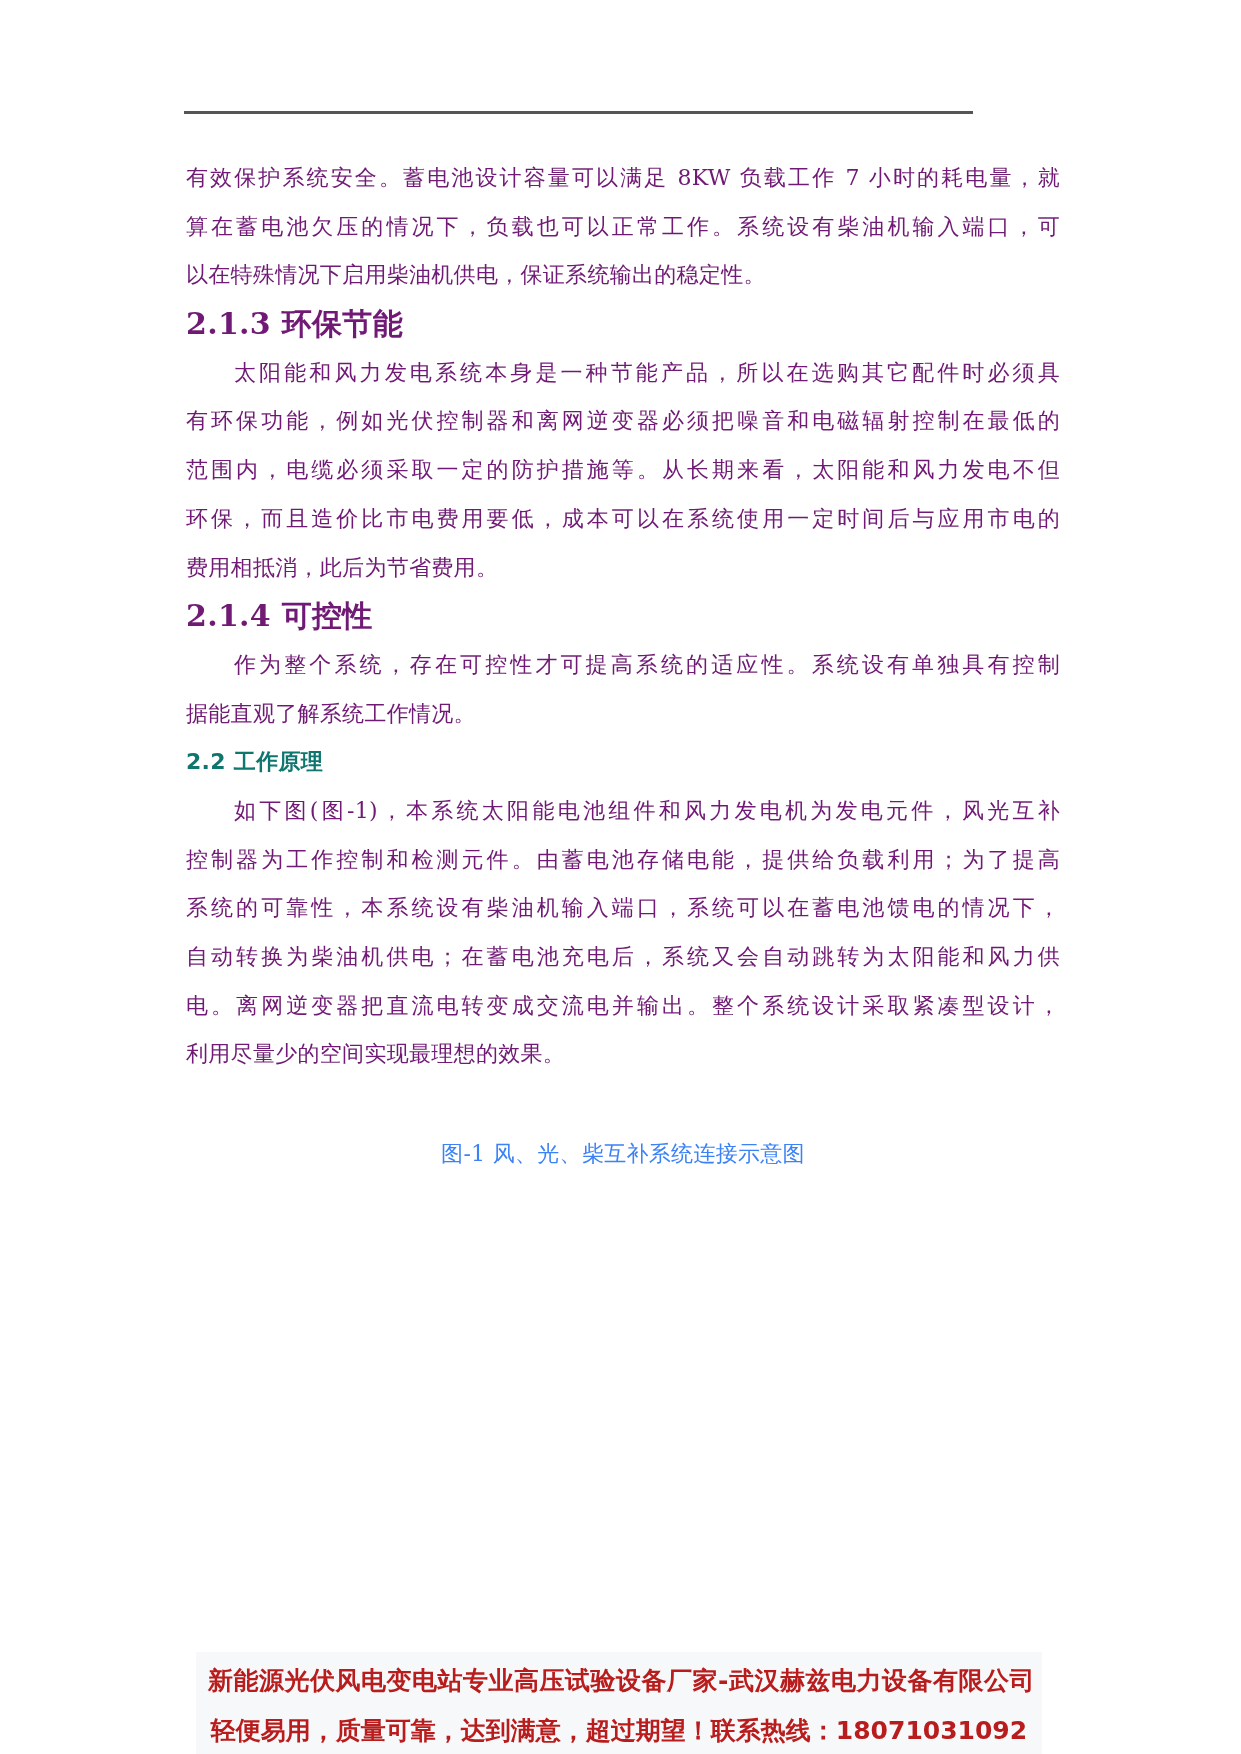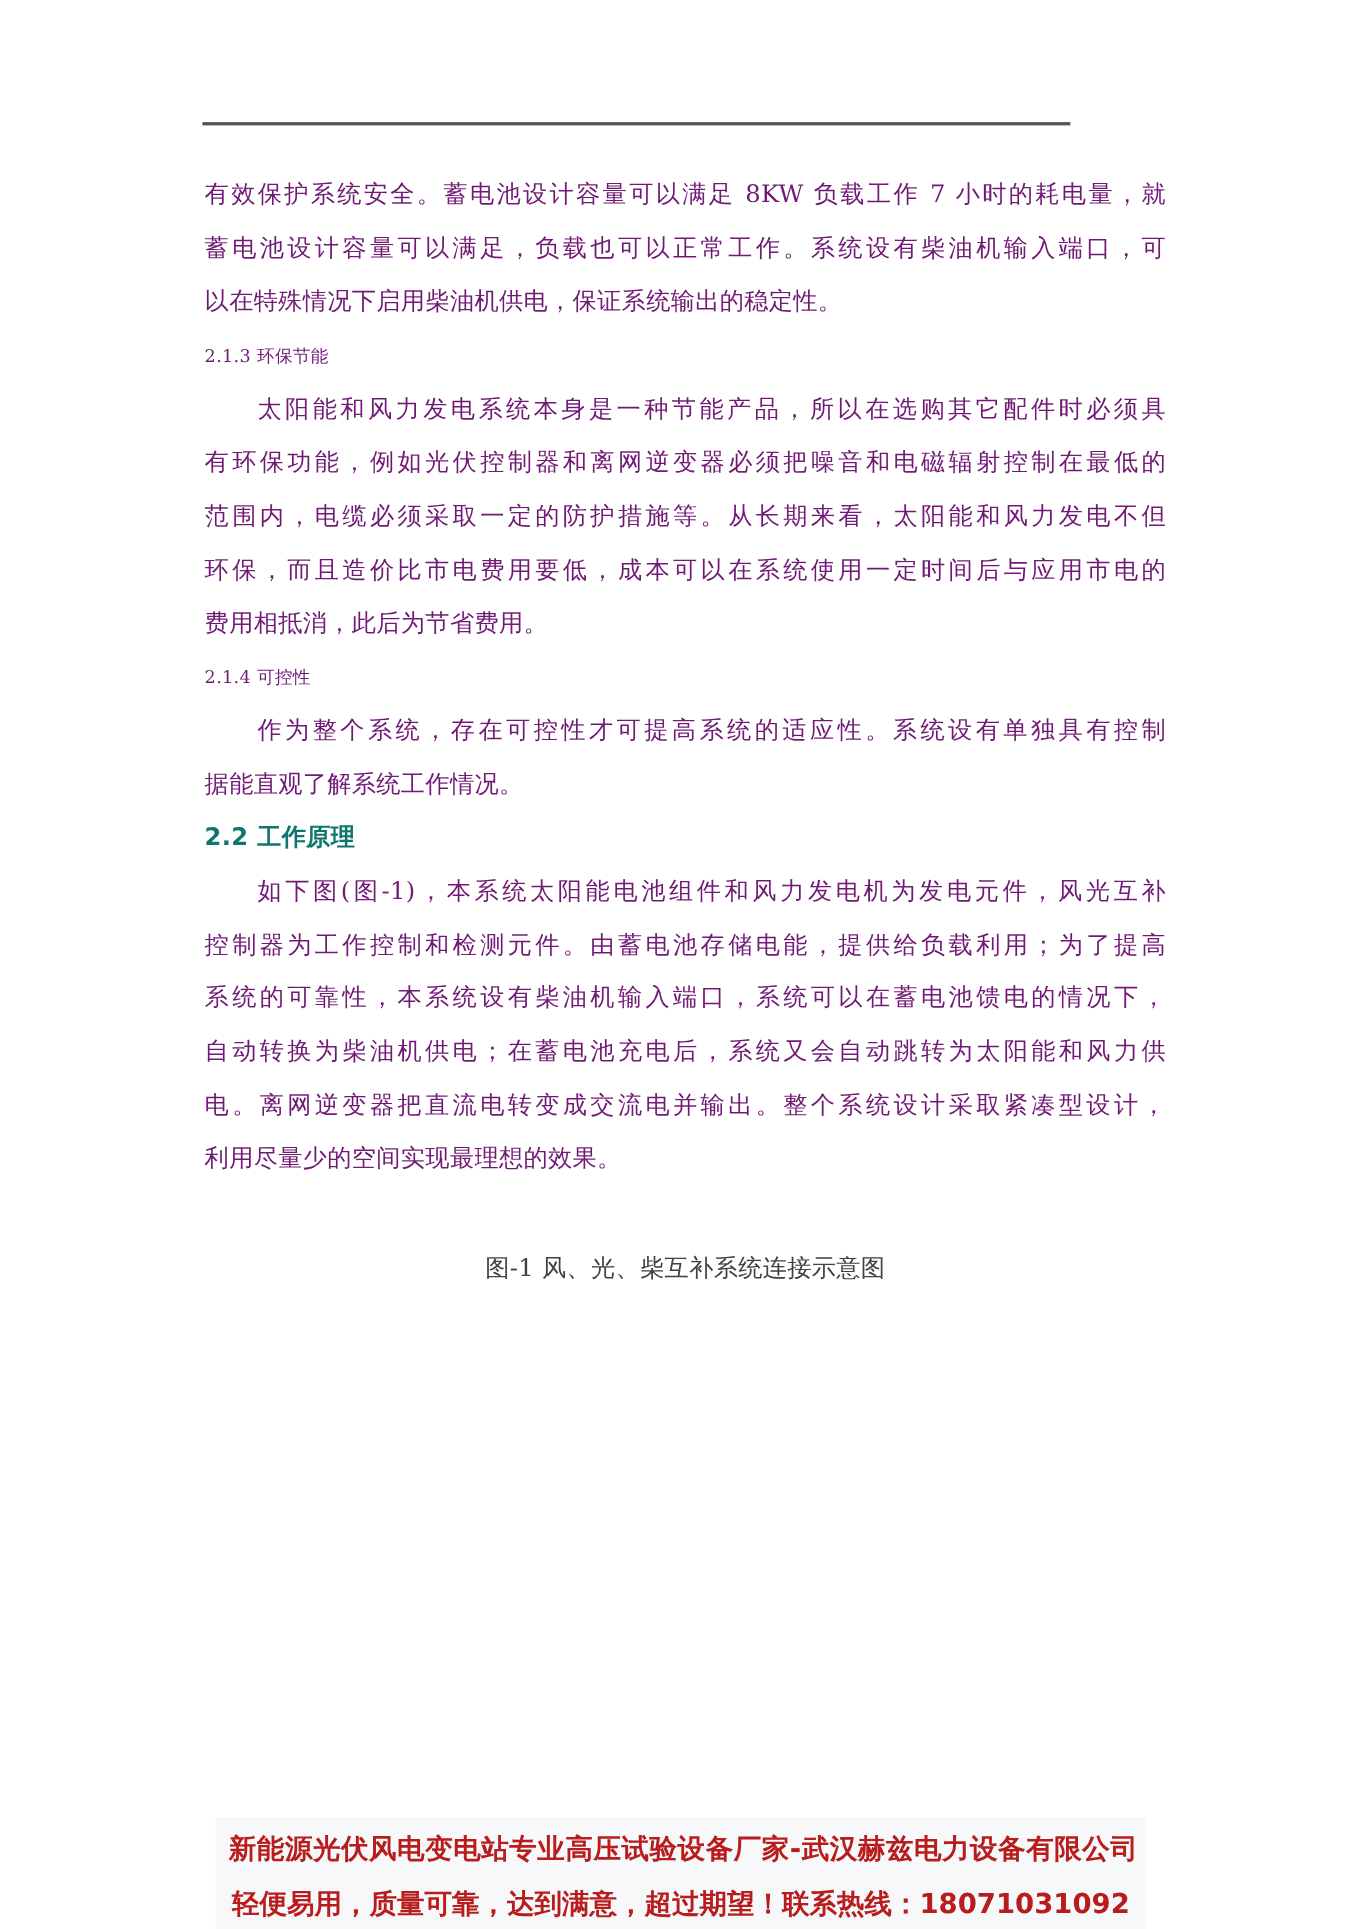--- a/index.html
+++ b/index.html
@@ -42,37 +42,38 @@
       white-space: nowrap;
       letter-spacing: 0.3px;
       color: #701a75;
     }
     .line.justify {
       text-align: justify;
       text-align-last: justify;
     }
     .indent { padding-left: 48px; }
     .subhead {
-      font-size: 16px;
+      font-size: 30px;
+      font-weight: bold;
     }
     .section-head {
       font-family: "DejaVu Sans", "Liberation Sans", sans-serif;
       font-weight: bold;
       font-size: 22px;
       color: #0f766e;
     }
     .caption {
       position: absolute;
       left: 186px;
       top: 1130px;
       width: 874px;
       text-align: center;
       font-size: 22px;
       line-height: 48px;
-      color: #404040;
+      color: #3b82f6;
       letter-spacing: 0.3px;
     }
     .footer-banner {
       position: absolute;
       left: 196px;
       top: 1652px;
       width: 846px;
       height: 102px;
       background: #f6f8fa;
     }
@@ -91,21 +92,21 @@
 </head>
 <body>
 
 <div class="page">
 
   <div class="header-rule"></div>
 
   <div class="body-text">
 
     <div class="line justify">有效保护系统安全。蓄电池设计容量可以满足 8KW 负载工作 7 小时的耗电量，就</div>
-    <div class="line justify">蓄电池设计容量可以满足，负载也可以正常工作。系统设有柴油机输入端口，可</div>
+    <div class="line justify">算在蓄电池欠压的情况下，负载也可以正常工作。系统设有柴油机输入端口，可</div>
     <div class="line">以在特殊情况下启用柴油机供电，保证系统输出的稳定性。</div>
 
     <div class="line subhead">2.1.3 环保节能</div>
     <div class="line justify indent">太阳能和风力发电系统本身是一种节能产品，所以在选购其它配件时必须具</div>
     <div class="line justify">有环保功能，例如光伏控制器和离网逆变器必须把噪音和电磁辐射控制在最低的</div>
     <div class="line justify">范围内，电缆必须采取一定的防护措施等。从长期来看，太阳能和风力发电不但</div>
     <div class="line justify">环保，而且造价比市电费用要低，成本可以在系统使用一定时间后与应用市电的</div>
     <div class="line">费用相抵消，此后为节省费用。</div>
 
     <div class="line subhead">2.1.4 可控性</div>

